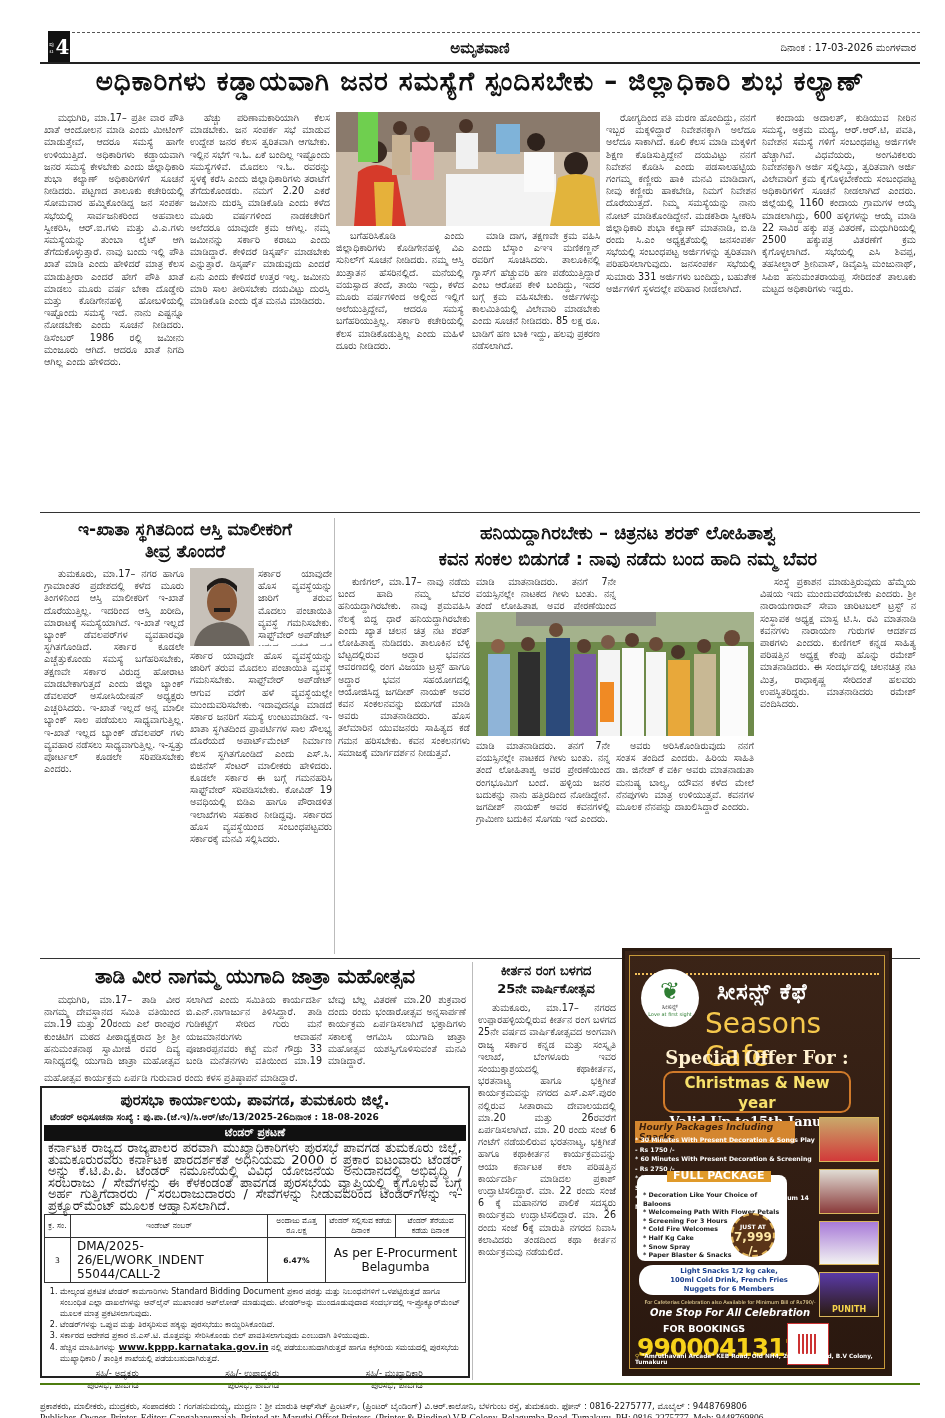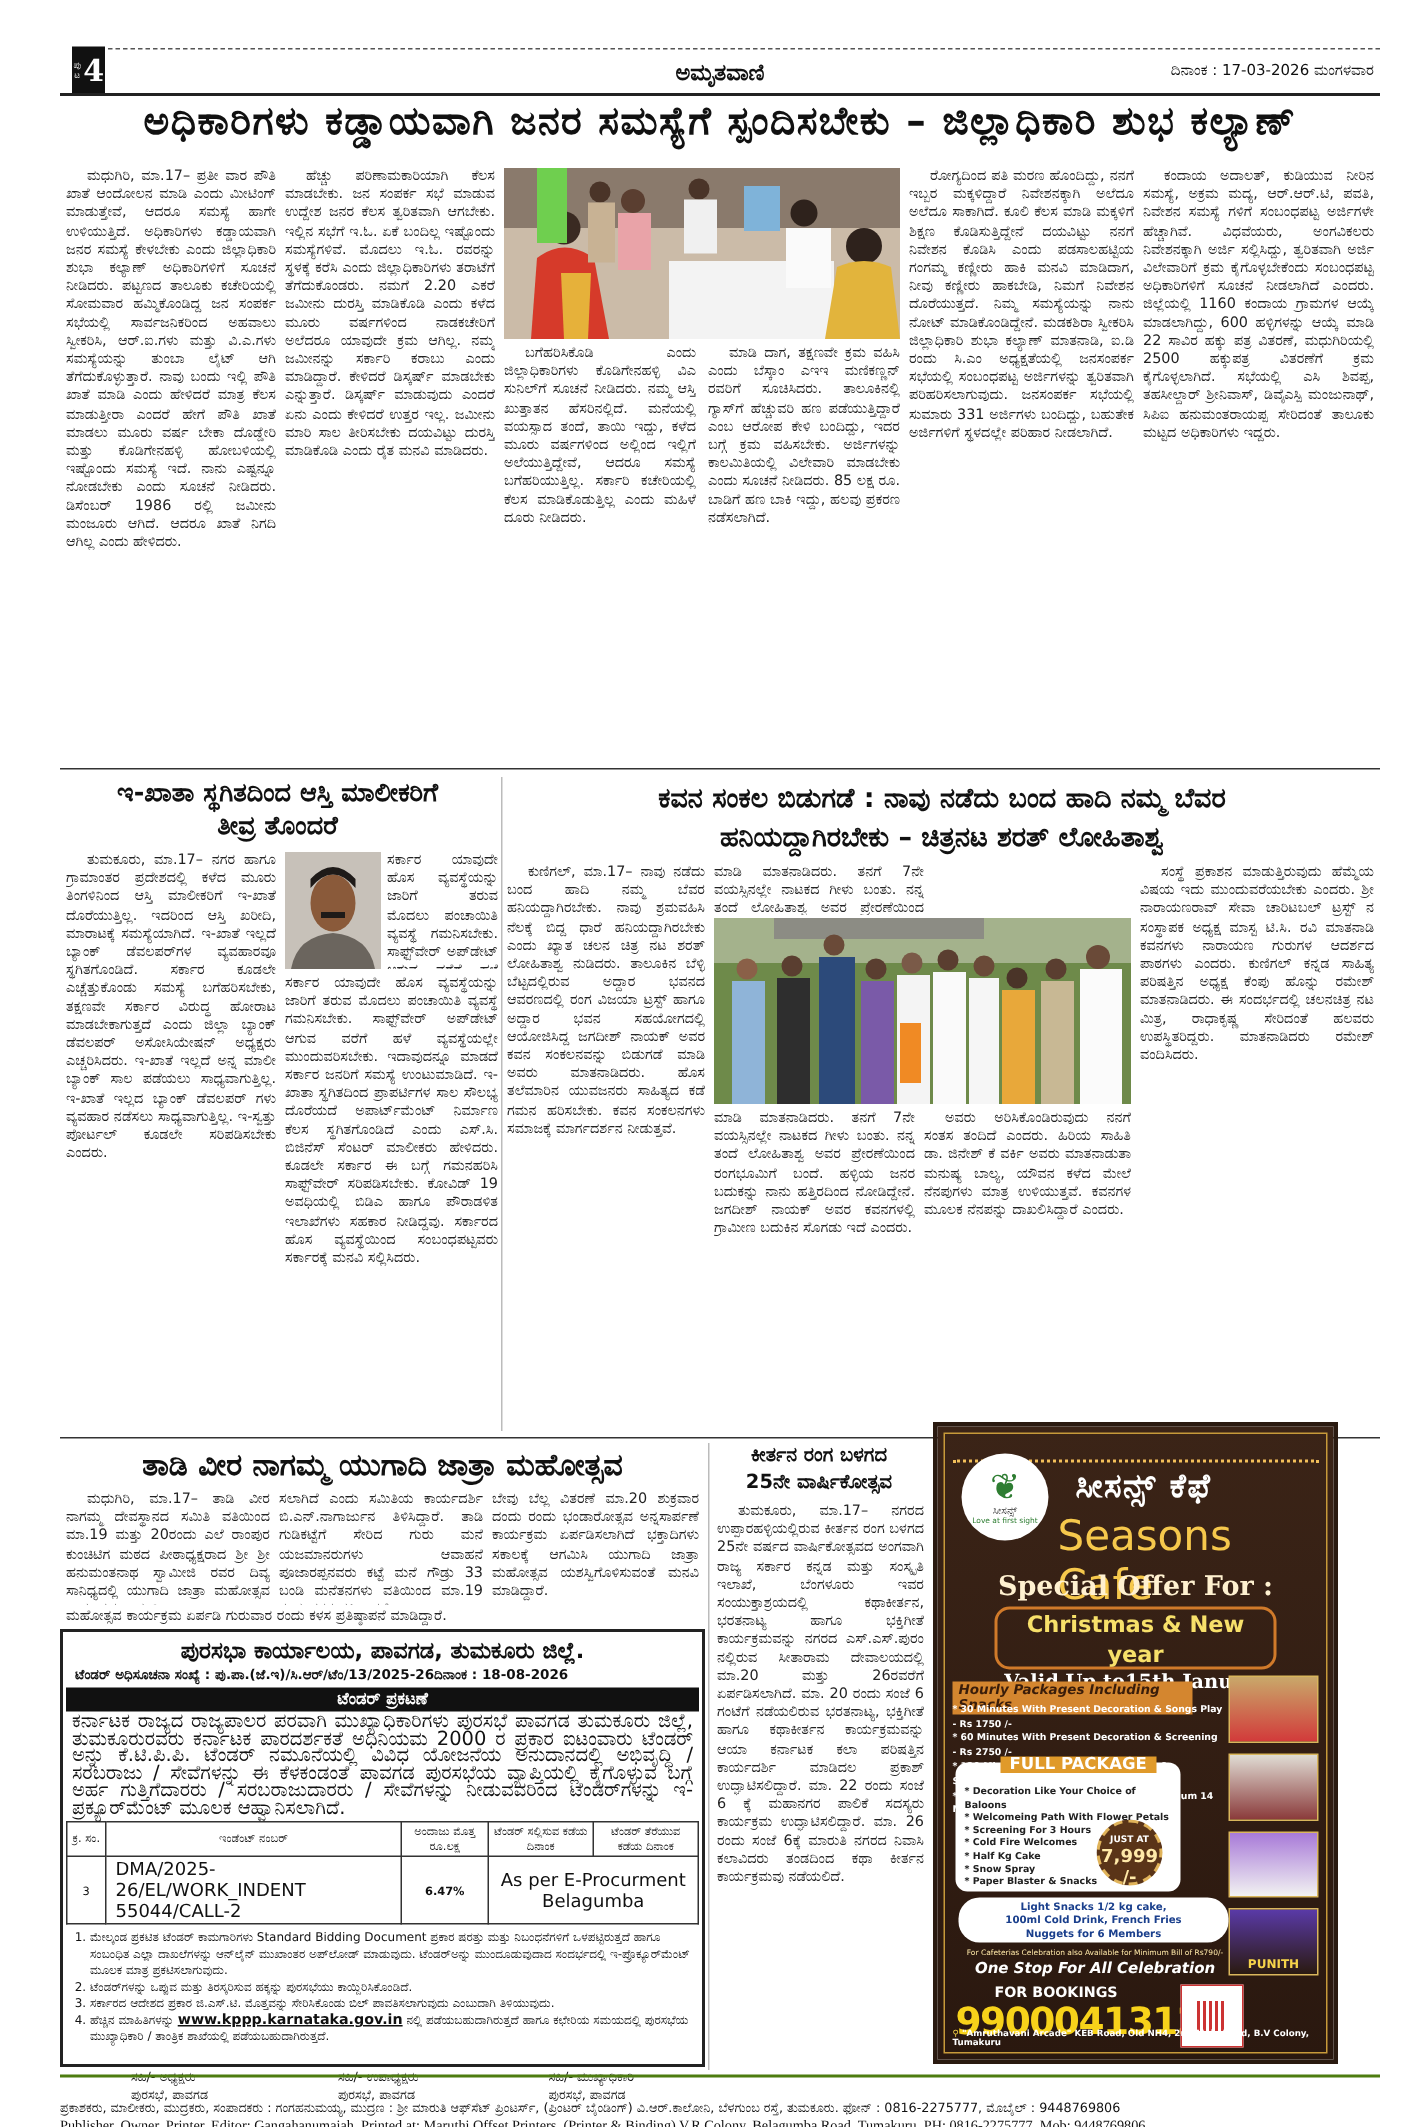--- a/index.html
+++ b/index.html
@@ -27,21 +27,21 @@
   .tender .t-title{text-align:center;font-weight:bold;font-size:15px;line-height:20px}
   .tender .t-ref{display:flex;font-size:9px;font-weight:bold;padding:0 6px;line-height:14px}
   .tender .t-band{background:#111;color:#fff;text-align:center;font-weight:bold;font-size:11px;line-height:16px;margin:1px 0}
   .tender .t-intro{font-size:13px;line-height:11.5px;text-align:justify;padding:0 4px}
   .tender table{width:100%;border-collapse:collapse;margin:3px 0;font-size:7.6px}
   .tender td,.tender th{border:1px solid #333;text-align:center;padding:1px 2px;font-weight:normal}
   .tender .indent{font-size:12px;text-align:left;padding-left:6px}
   .tender .sched{font-size:12px}
   .tender ol{font-size:8px;line-height:11px;padding-left:16px;padding-right:4px}
   .tender .link{font-weight:bold;text-decoration:underline;font-size:9.5px}
-  .tender .sig{display:flex;justify-content:space-around;text-align:left;font-size:8.5px;line-height:12px;margin-top:16px}
+  .tender .sig{display:flex;justify-content:space-around;text-align:right;font-size:8.5px;line-height:12px;margin-top:3px}
   
   .ad{position:absolute;left:582px;top:920px;width:270px;height:428px;background:linear-gradient(#3b2417,#2a180f);border:3px solid #2a1a10;color:#fff;overflow:hidden}
   .ad .frame{position:absolute;left:4px;top:4px;right:4px;bottom:4px;border:1px solid #c79a3a}
   .ad .lights{position:absolute;left:10px;right:10px;top:10px;height:14px;border-bottom:2px dotted #f3c05a}
   .ad .logo{position:absolute;left:16px;top:18px;width:58px;height:58px;border-radius:50%;background:#fff;display:flex;flex-direction:column;align-items:center;justify-content:center;color:#333;font-size:7px}
   .ad .logo .tree{font-size:24px;color:#2e7d32;line-height:24px}
   .ad .kn{position:absolute;left:92px;top:28px;font-size:22px;font-weight:bold;color:#fff;letter-spacing:1px}
   .ad .en{position:absolute;left:80px;top:56px;font-size:28px;color:#f6c84c;font-family:"DejaVu Sans",sans-serif}
   .ad .offer{position:absolute;left:0;right:0;top:96px;text-align:center;font-family:"DejaVu Serif",serif;font-weight:bold;font-size:18px;color:#fff1d0}
   .ad .xmas{position:absolute;left:38px;right:38px;top:120px;height:42px;border:2px solid #d07a2a;border-radius:10px;text-align:center}
@@ -147,22 +147,22 @@
   <div class="col" style="left:218px;top:540px;width:74px;height:78px">
       <p style="text-indent:0">ಸರ್ಕಾರ ಯಾವುದೇ ಹೊಸ ವ್ಯವಸ್ಥೆಯನ್ನು ಜಾರಿಗೆ ತರುವ ಮೊದಲು ಪಂಚಾಯಿತಿ ವ್ಯವಸ್ಥೆ ಗಮನಿಸಬೇಕು. ಸಾಫ್ಟ್‌ವೇರ್ ಅಪ್‌ಡೇಟ್ ಆಗುವ ವರೆಗೆ ಹಳೆ ವ್ಯವಸ್ಥೆಯಲ್ಲೇ ಮುಂದುವರಿಸಬೇಕು. ಇದಾವುದನ್ನೂ ಮಾಡದೆ ಸರ್ಕಾರ ಜನರಿಗೆ ಸಮಸ್ಯೆ ಉಂಟುಮಾಡಿದೆ. ಇ-ಖಾತಾ ಸ್ಥಗಿತದಿಂದ ಪ್ರಾಪರ್ಟಿಗಳ ಸಾಲ ಸೌಲಭ್ಯ ದೊರೆಯದೆ ಅಪಾರ್ಟ್‌ಮೆಂಟ್ ನಿರ್ಮಾಣ ಕೆಲಸ ಸ್ಥಗಿತಗೊಂಡಿದೆ ಎಂದು ಎಸ್.ಸಿ. ಬಿಜಿನೆಸ್ ಸೆಂಟರ್ ಮಾಲೀಕರು ಹೇಳಿದರು. ಕೂಡಲೇ ಸರ್ಕಾರ ಈ ಬಗ್ಗೆ ಗಮನಹರಿಸಿ ಸಾಫ್ಟ್‌ವೇರ್ ಸರಿಪಡಿಸಬೇಕು. ಕೋವಿಡ್ 19 ಅವಧಿಯಲ್ಲಿ ಬಿಡಿಎ ಹಾಗೂ ಪೌರಾಡಳಿತ ಇಲಾಖೆಗಳು ಸಹಕಾರ ನೀಡಿದ್ದವು. ಸರ್ಕಾರದ ಹೊಸ ವ್ಯವಸ್ಥೆಯಿಂದ ಸಂಬಂಧಪಟ್ಟವರು ಸರ್ಕಾರಕ್ಕೆ ಮನವಿ ಸಲ್ಲಿಸಿದರು.</p>
     </div>
   <div class="col" style="left:150px;top:622px;width:142px;height:304px">
       <p style="text-indent:0">ಸರ್ಕಾರ ಯಾವುದೇ ಹೊಸ ವ್ಯವಸ್ಥೆಯನ್ನು ಜಾರಿಗೆ ತರುವ ಮೊದಲು ಪಂಚಾಯಿತಿ ವ್ಯವಸ್ಥೆ ಗಮನಿಸಬೇಕು. ಸಾಫ್ಟ್‌ವೇರ್ ಅಪ್‌ಡೇಟ್ ಆಗುವ ವರೆಗೆ ಹಳೆ ವ್ಯವಸ್ಥೆಯಲ್ಲೇ ಮುಂದುವರಿಸಬೇಕು. ಇದಾವುದನ್ನೂ ಮಾಡದೆ ಸರ್ಕಾರ ಜನರಿಗೆ ಸಮಸ್ಯೆ ಉಂಟುಮಾಡಿದೆ. ಇ-ಖಾತಾ ಸ್ಥಗಿತದಿಂದ ಪ್ರಾಪರ್ಟಿಗಳ ಸಾಲ ಸೌಲಭ್ಯ ದೊರೆಯದೆ ಅಪಾರ್ಟ್‌ಮೆಂಟ್ ನಿರ್ಮಾಣ ಕೆಲಸ ಸ್ಥಗಿತಗೊಂಡಿದೆ ಎಂದು ಎಸ್.ಸಿ. ಬಿಜಿನೆಸ್ ಸೆಂಟರ್ ಮಾಲೀಕರು ಹೇಳಿದರು. ಕೂಡಲೇ ಸರ್ಕಾರ ಈ ಬಗ್ಗೆ ಗಮನಹರಿಸಿ ಸಾಫ್ಟ್‌ವೇರ್ ಸರಿಪಡಿಸಬೇಕು. ಕೋವಿಡ್ 19 ಅವಧಿಯಲ್ಲಿ ಬಿಡಿಎ ಹಾಗೂ ಪೌರಾಡಳಿತ ಇಲಾಖೆಗಳು ಸಹಕಾರ ನೀಡಿದ್ದವು. ಸರ್ಕಾರದ ಹೊಸ ವ್ಯವಸ್ಥೆಯಿಂದ ಸಂಬಂಧಪಟ್ಟವರು ಸರ್ಕಾರಕ್ಕೆ ಮನವಿ ಸಲ್ಲಿಸಿದರು.</p>
     </div>
 
   <div class="vline" style="left:294px;top:490px;height:436px"></div>
 
   <div class="h2" style="left:296px;top:492px;width:584px;font-size:18px;line-height:26px">
+    <div>ಹನಿಯದ್ದಾಗಿರಬೇಕು – ಚಿತ್ರನಟ ಶರತ್ ಲೋಹಿತಾಶ್ವ</div>
     <div>ಕವನ ಸಂಕಲ ಬಿಡುಗಡೆ : ನಾವು ನಡೆದು ಬಂದ ಹಾದಿ ನಮ್ಮ ಬೆವರ</div>
-    <div>ಹನಿಯದ್ದಾಗಿರಬೇಕು – ಚಿತ್ರನಟ ಶರತ್ ಲೋಹಿತಾಶ್ವ</div>
   </div>
   <div class="col" style="left:298px;top:548px;width:132px;height:378px">
       <p>ಕುಣಿಗಲ್, ಮಾ.17– ನಾವು ನಡೆದು ಬಂದ ಹಾದಿ ನಮ್ಮ ಬೆವರ ಹನಿಯದ್ದಾಗಿರಬೇಕು. ನಾವು ಶ್ರಮವಹಿಸಿ ನೆಲಕ್ಕೆ ಬಿದ್ದ ಧಾರೆ ಹನಿಯದ್ದಾಗಿರಬೇಕು ಎಂದು ಖ್ಯಾತ ಚಲನ ಚಿತ್ರ ನಟ ಶರತ್ ಲೋಹಿತಾಶ್ವ ನುಡಿದರು. ತಾಲೂಕಿನ ಬೆಳ್ಳಿ ಬೆಟ್ಟದಲ್ಲಿರುವ ಅದ್ದಾರ ಭವನದ ಆವರಣದಲ್ಲಿ ರಂಗ ವಿಜಯಾ ಟ್ರಸ್ಟ್ ಹಾಗೂ ಅದ್ದಾರ ಭವನ ಸಹಯೋಗದಲ್ಲಿ ಆಯೋಜಿಸಿದ್ದ ಜಗದೀಶ್ ನಾಯಕ್ ಅವರ ಕವನ ಸಂಕಲನವನ್ನು ಬಿಡುಗಡೆ ಮಾಡಿ ಅವರು ಮಾತನಾಡಿದರು. ಹೊಸ ತಲೆಮಾರಿನ ಯುವಜನರು ಸಾಹಿತ್ಯದ ಕಡೆ ಗಮನ ಹರಿಸಬೇಕು. ಕವನ ಸಂಕಲನಗಳು ಸಮಾಜಕ್ಕೆ ಮಾರ್ಗದರ್ಶನ ನೀಡುತ್ತವೆ.</p>
     </div>
   <div class="img" style="left:436px;top:584px;width:278px;height:124px">
     <svg width="278" height="124" viewBox="0 0 278 124">
       <rect width="278" height="124" fill="#6e8a4a"></rect>
       <rect x="0" y="0" width="278" height="30" fill="#a4b28c"></rect>
       <rect x="40" y="0" width="140" height="14" fill="#8c8c84"></rect>
       <g>

